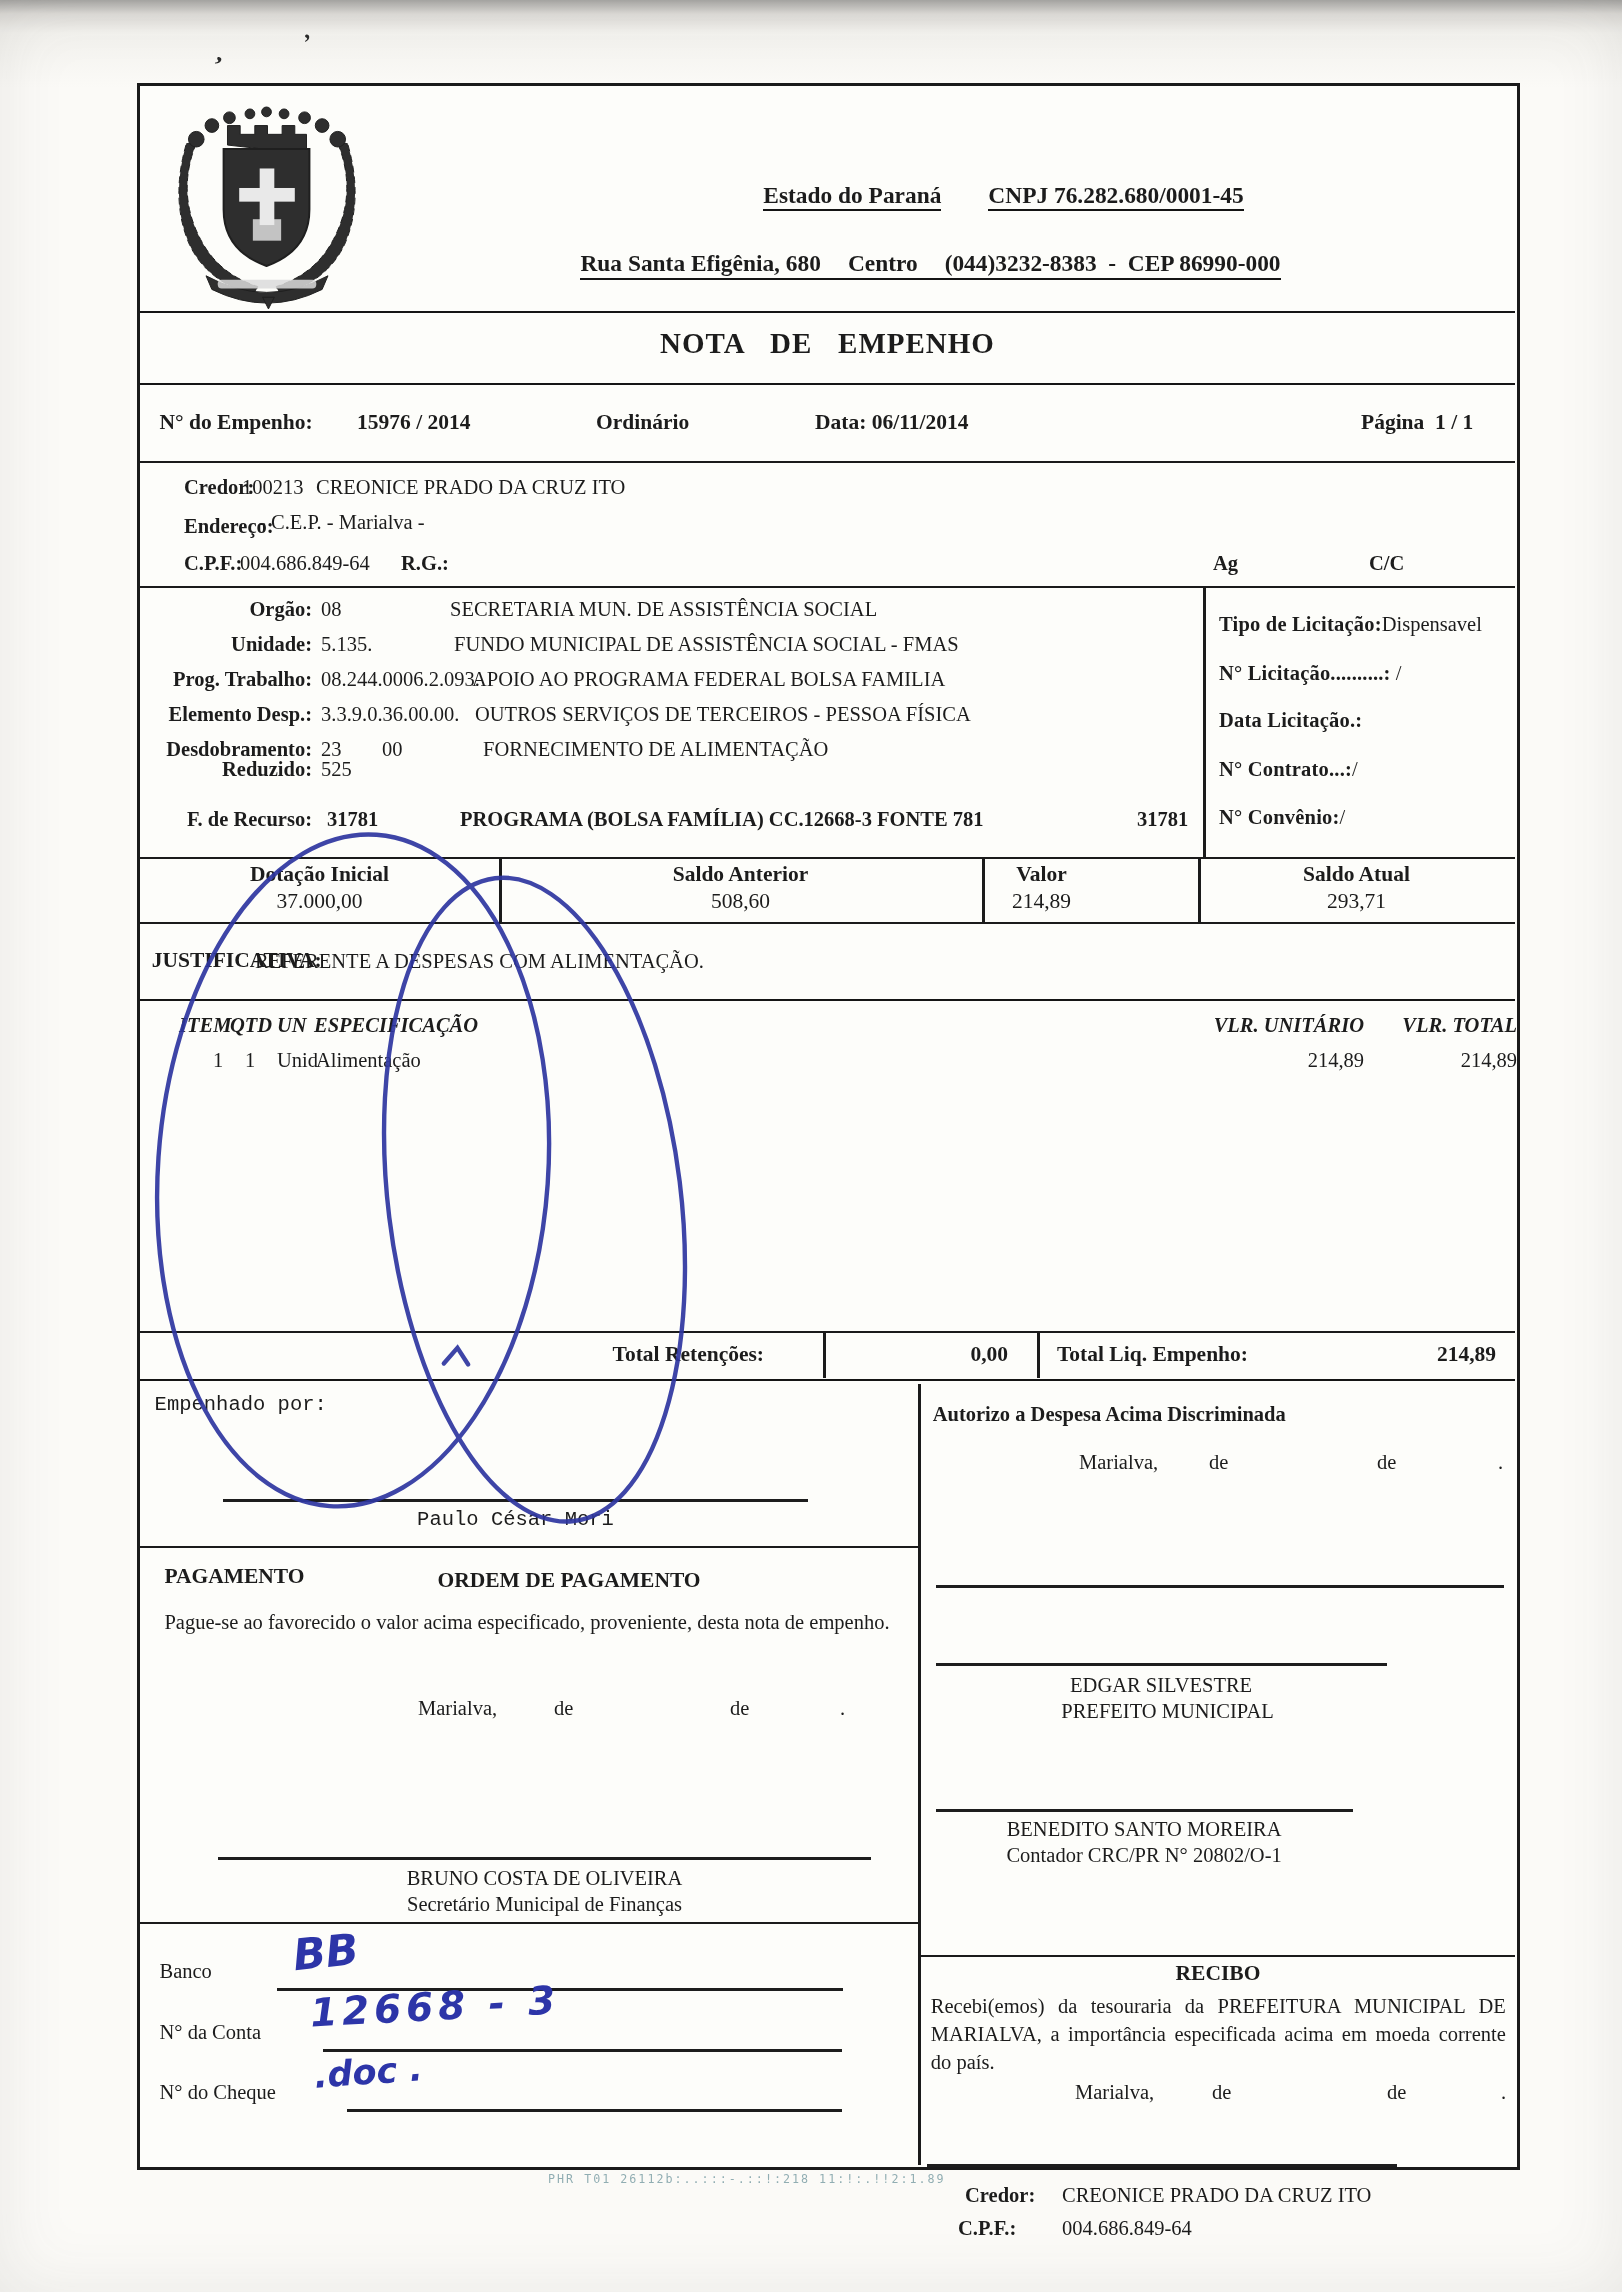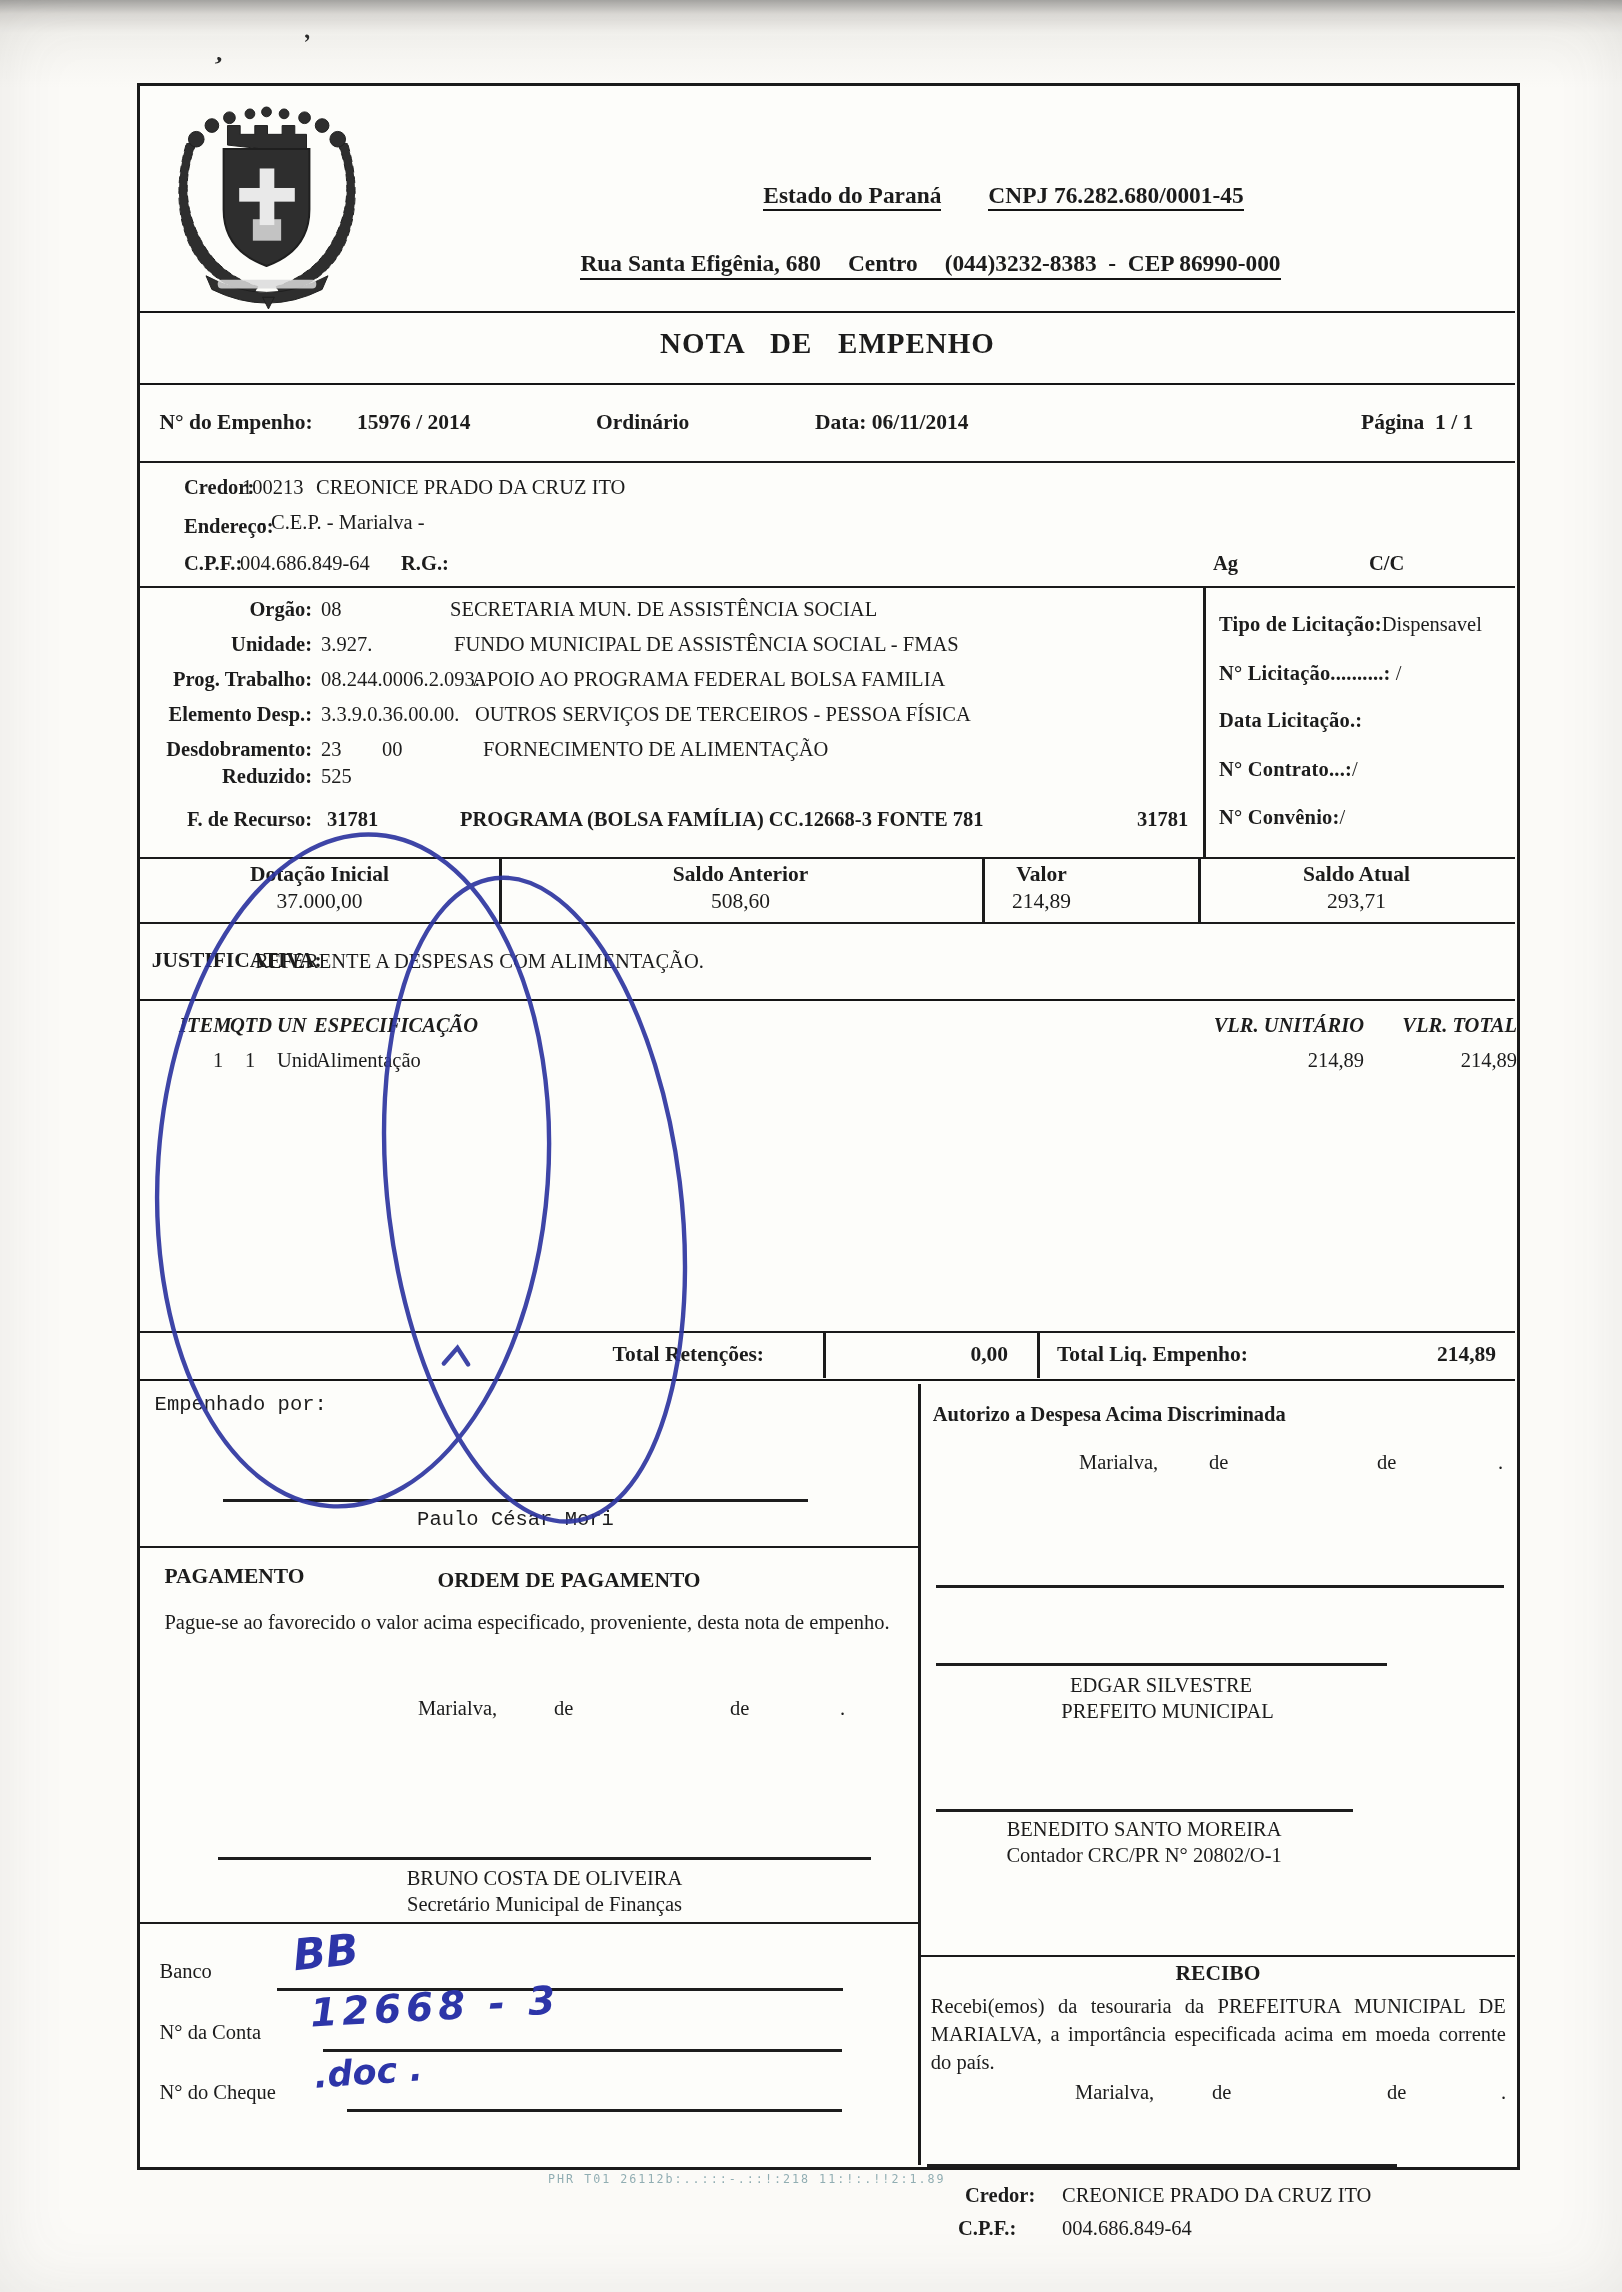--- a/index.html
+++ b/index.html
@@ -120,40 +120,40 @@
     <div class="sec bb2" style="top:502px;height:271px;">
       <div class="vline" style="left:1063px;top:0;height:269px;"></div>
 
       <div class="brow" style="top:9.8px;">
         <span class="blabel">Orgão:</span>
         <span style="left:181px;">08</span>
         <span style="left:310px;">SECRETARIA MUN. DE ASSISTÊNCIA SOCIAL</span>
       </div>
       <div class="brow" style="top:45px;">
         <span class="blabel">Unidade:</span>
-        <span style="left:181px;">3.927.</span>
+        <span style="left:181px;">5.135.</span>
         <span style="left:314px;">FUNDO MUNICIPAL DE ASSISTÊNCIA SOCIAL - FMAS</span>
       </div>
       <div class="brow" style="top:80px;">
         <span class="blabel">Prog. Trabalho:</span>
         <span style="left:181px;">08.244.0006.2.093.</span>
         <span style="left:332px;">APOIO AO PROGRAMA FEDERAL BOLSA FAMILIA</span>
       </div>
       <div class="brow" style="top:115px;">
         <span class="blabel">Elemento Desp.:</span>
         <span style="left:181px;">3.3.9.0.36.00.00.</span>
         <span style="left:335px;">OUTROS SERVIÇOS DE TERCEIROS - PESSOA FÍSICA</span>
       </div>
       <div class="brow" style="top:150px;">
         <span class="blabel">Desdobramento:</span>
         <span style="left:181px;">23</span>
         <span style="left:242px;">00</span>
         <span style="left:343px;">FORNECIMENTO DE ALIMENTAÇÃO</span>
       </div>
-      <div class="brow" style="top:177px;padding-left:36px;">
+      <div class="brow" style="top:170px;padding-left:36px;">
         <span class="blabel">Reduzido:</span>
         <span style="left:181px;">525</span>
       </div>
       <div class="brow" style="top:220px;">
         <span class="blabel">F. de Recurso:</span>
         <span class="b" style="left:187px;">31781</span>
         <span class="b" style="left:320px;">PROGRAMA (BOLSA FAMÍLIA) CC.12668-3 FONTE 781</span>
         <span class="b" style="left:997px;">31781</span>
       </div>
 

